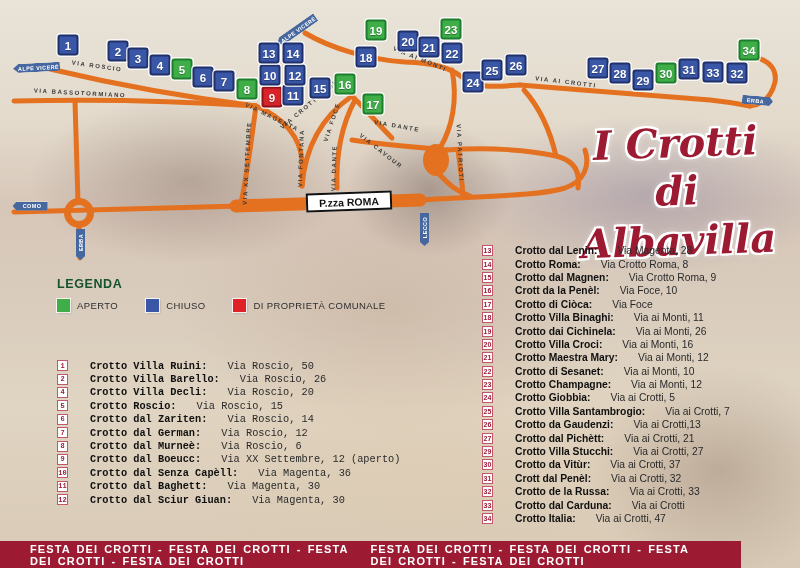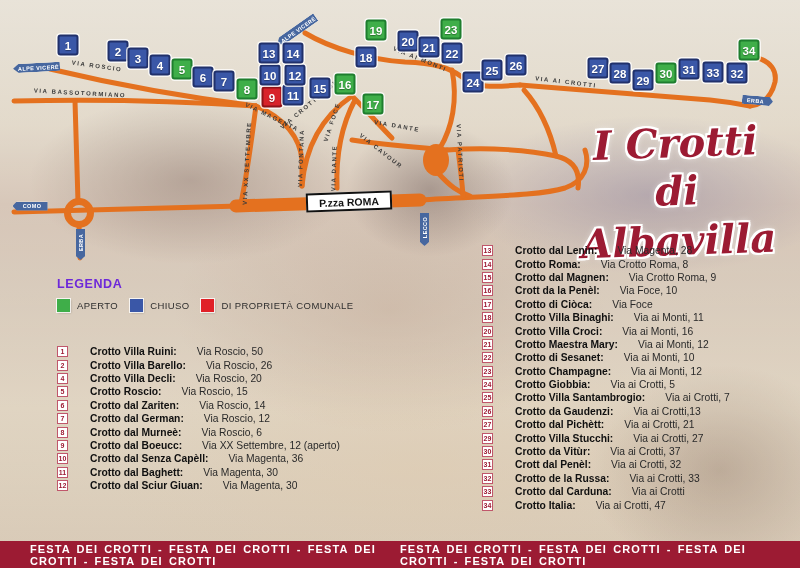--- a/index.html
+++ b/index.html
@@ -45,39 +45,39 @@
   .title { position:absolute; right:8px; top:120px; width:230px; text-align:center;
     font-family:"DejaVu Serif", serif; font-style:italic; font-weight:bold; color:#9c1b33;
     transform:rotate(-2deg); }
   .title .t1 { font-size:40px; line-height:46px; }
   .title .t2 { font-size:40px; line-height:50px; }
   .title div { text-shadow:-2px -2px 0 #fff, 2px -2px 0 #fff, -2px 2px 0 #fff, 2px 2px 0 #fff,
     0 -2px 0 #fff, 0 2px 0 #fff, -2px 0 0 #fff, 2px 0 0 #fff, 0 0 7px rgba(255,255,255,.9); }
 
   
   .legend { position:absolute; left:57px; top:277px; }
-  .legend-heading { font-size:12.5px; font-weight:bold; color:#6d28d9; letter-spacing:.6px; margin-bottom:8px; }
-  .legend-items { display:flex; align-items:center; gap:12px; }
+  .legend-heading { font-size:12.5px; font-weight:bold; color:#14532d; letter-spacing:.6px; margin-bottom:8px; }
+  .legend-items { display:flex; align-items:center; gap:28px; }
   .legend-item { display:flex; align-items:center; gap:7px; }
   .swatch { width:13px; height:13px; box-shadow:0 0 0 1px rgba(255,255,255,.8), 1px 1px 2px rgba(0,0,0,.25); }
   .legend-item span.lbl { font-size:9.5px; color:#2e2e2e; letter-spacing:.4px; }
 
   
   .list { position:absolute; }
-  #listLeft  { left:57px;  top:345px; }
+  #listLeft  { left:57px;  top:359px;font-family:Liberation Mono, monospace; }
   #listRight { left:482px; top:244px; }
   .row { display:flex; align-items:center; height:13.4px;gap:17px; }
   .chip { width:11px; height:11px; min-width:11px; background:#fff; border:1px solid #c0576b;
     color:#9c1b33; font-size:7px; font-weight:bold; display:flex; align-items:center;
     justify-content:center; margin-right:5px; }
   .row .nm { font-size:10.3px; font-weight:bold; color:#101010; white-space:nowrap; }
   .row .ad { font-size:10.3px; color:#2a2a2a; white-space:nowrap; margin-left:3px; }
 
   
-  .footer { position:absolute; left:0; bottom:0; width:800px; height:27px; background:#9c1b33;
+  .footer { position:absolute; left:0; bottom:0; width:741px; height:27px; background:#9c1b33;
     color:#fff; display:flex; align-items:center; justify-content:space-between;
     padding:4px 30px; font-size:11px; font-weight:bold; letter-spacing:1.1px; word-spacing:2px; }
 </style>
 </head>
 <body>
 
 <div class="poster">
   <div class="bg"></div>
 
   <svg class="roads" width="800" height="300" viewBox="0 0 800 300">
@@ -276,20 +276,25 @@
         <span class="chip">17</span>
         <span class="nm">Crotto di Ciòca:</span>
         <span class="ad">Via Foce</span>
       </div>
       <div class="row">
         <span class="chip">18</span>
         <span class="nm">Crotto Villa Binaghi:</span>
         <span class="ad">Via ai Monti, 11</span>
       </div>
       <div class="row">
+        <span class="chip">19</span>
+        <span class="nm">Crotto dai Cichinela:</span>
+        <span class="ad">Via ai Monti, 26</span>
+      </div>
+      <div class="row">
         <span class="chip">20</span>
         <span class="nm">Crotto Villa Croci:</span>
         <span class="ad">Via ai Monti, 16</span>
       </div>
       <div class="row">
         <span class="chip">21</span>
         <span class="nm">Crotto Maestra Mary:</span>
         <span class="ad">Via ai Monti, 12</span>
       </div>
       <div class="row">

